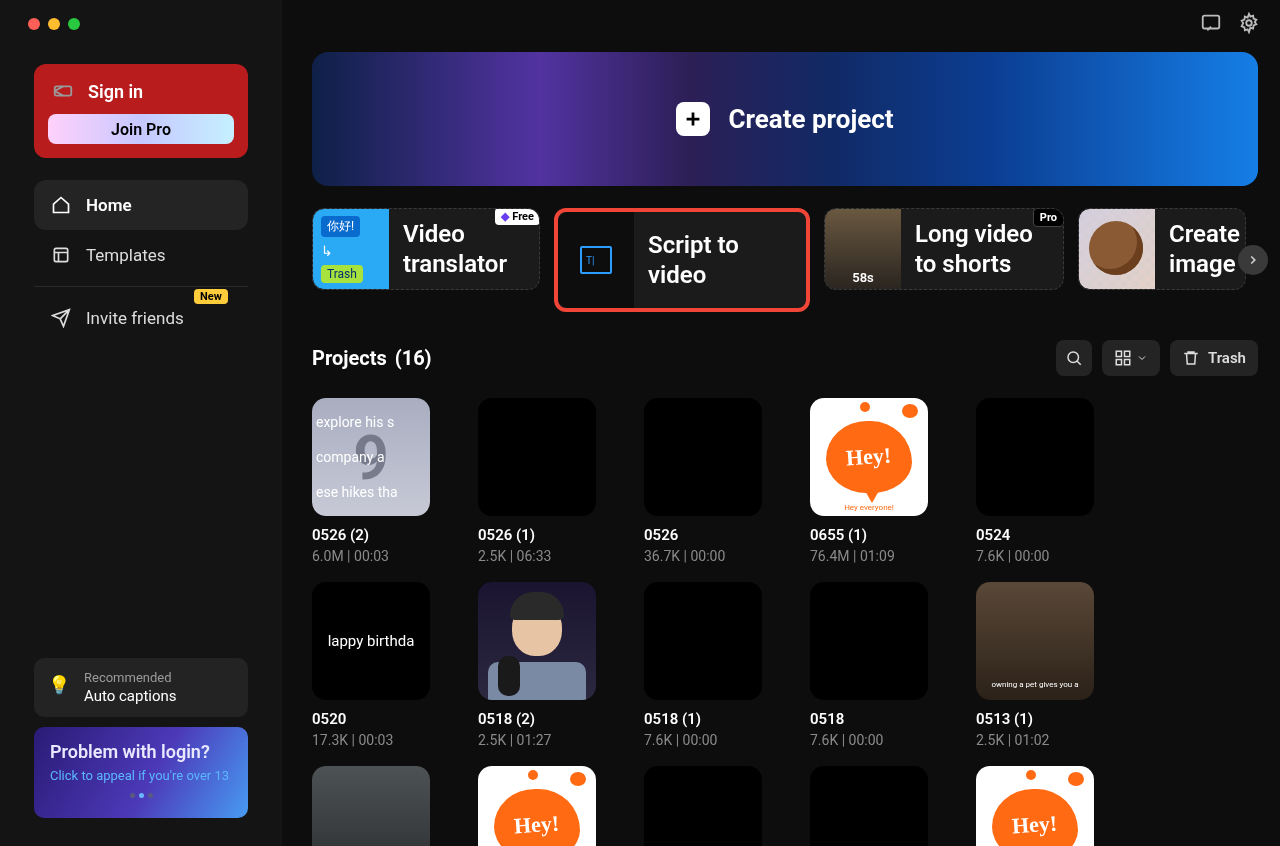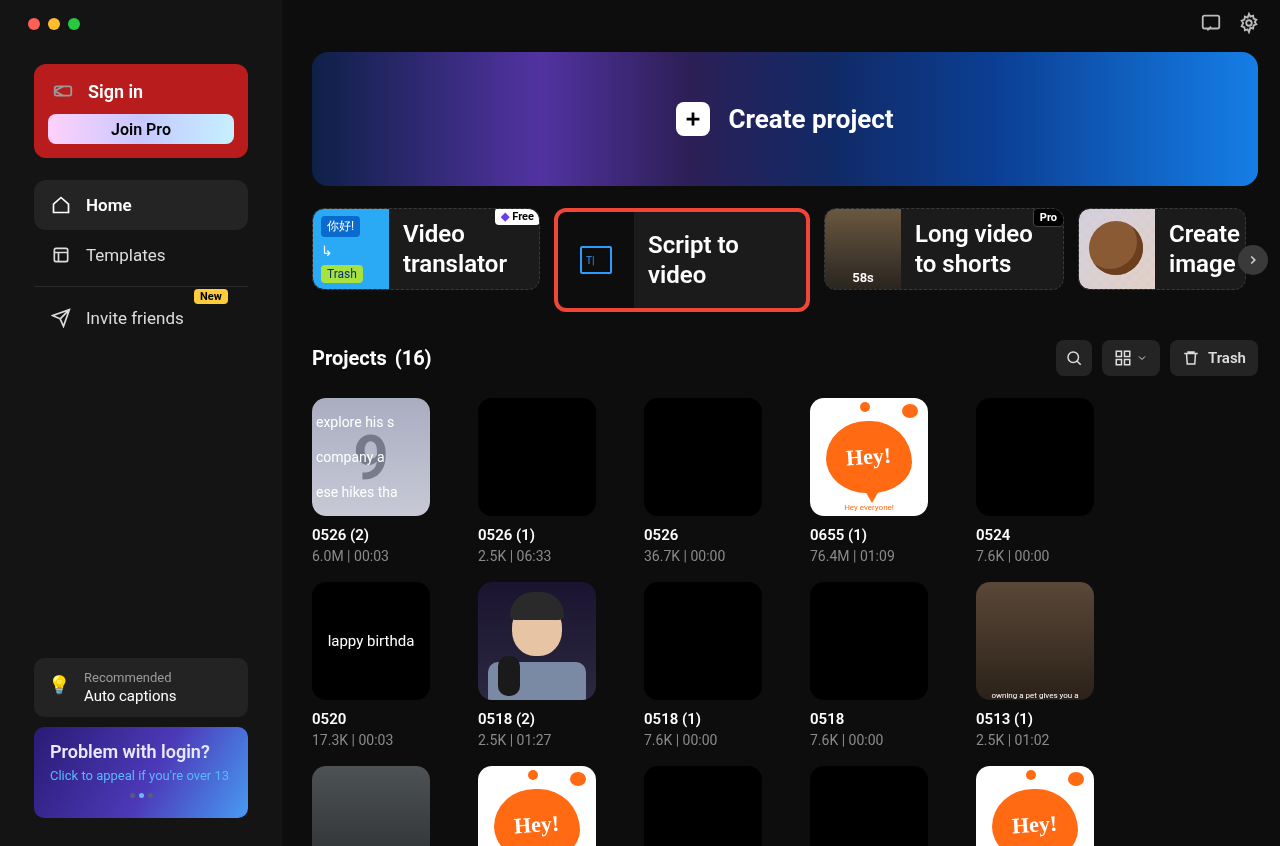--- a/index.html
+++ b/index.html
@@ -106,21 +106,21 @@
 
 .th-hb { position:absolute; inset:0; display:flex; align-items:center; justify-content:center; color:#fff; font-size:15px; white-space:nowrap;}
 
 .th-mic { background:linear-gradient(180deg,#1a1430,#2c2840); position:absolute; inset:0;}
 .th-mic .head{position:absolute;top:18px;left:50%;transform:translateX(-50%);width:50px;height:56px;background:#e6c4a4;border-radius:50% 50% 45% 45%;}
 .th-mic .cap{position:absolute;top:10px;left:50%;transform:translateX(-50%);width:54px;height:28px;background:#2a2a2a;border-radius:28px 28px 6px 6px;}
 .th-mic .body{position:absolute;bottom:0;left:10px;right:10px;height:38px;background:#7a8aa4;border-radius:10px 10px 0 0;}
 .th-mic .mic{position:absolute;bottom:4px;left:20px;width:22px;height:40px;background:#1a1a1a;border-radius:10px;}
 
 .th-cat { position:absolute; inset:0; background:linear-gradient(180deg,#5a4838,#2b2118);}
-.th-cat .cap1{position:absolute;bottom:0;left:0;right:0;text-align:center;color:#fff;font-size:8px;}
+.th-cat .cap1{position:absolute;bottom:11px;left:0;right:0;text-align:center;color:#fff;font-size:8px;}
 .th-man { position:absolute; inset:0; background:linear-gradient(180deg,#4d5254,#2a2c2e);}
 
 svg{display:block;}
 </style>
 </head>
 <body>
 
 <div class="sidebar">
   <div class="traffic">
     <div class="dot r"></div>

